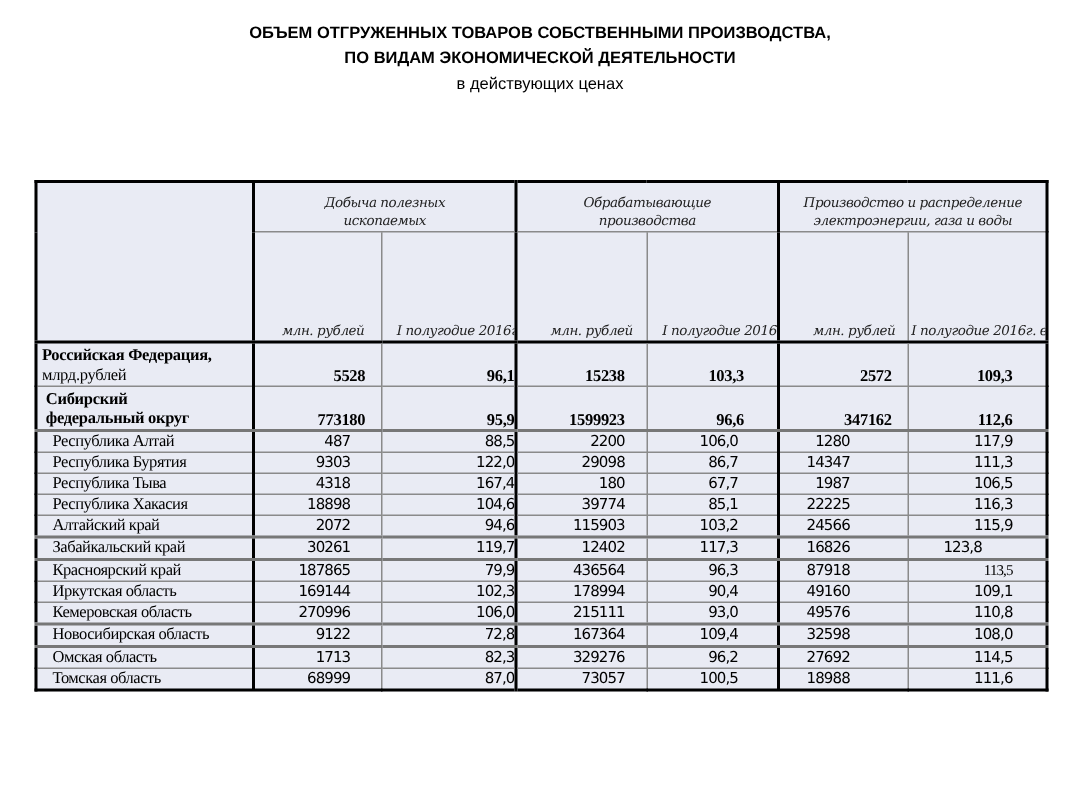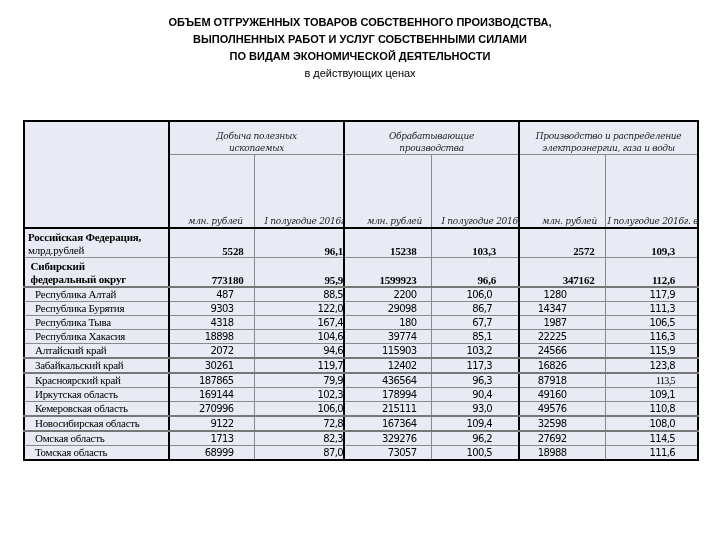--- a/index.html
+++ b/index.html
@@ -37,22 +37,21 @@
     .tot .light { font-weight: normal; }
 
     .row td { font-family: "Liberation Serif", serif; font-size: 11px; height: 13px; line-height: 13px; letter-spacing: -0.3px; }
     .row td.num { font-family: "DejaVu Sans", sans-serif; font-size: 10px; text-align: right; letter-spacing: -0.6px; }
     .row td.name { padding-left: 10px; }
   </style>
 </head>
 <body>
 
 <div class="titles">
-  <div class="b">ОБЪЕМ ОТГРУЖЕННЫХ ТОВАРОВ СОБСТВЕННОГО ПРОИЗВОДСТВА,</div>
-  <div class="b">ВЫПОЛНЕННЫХ РАБОТ И УСЛУГ СОБСТВЕННЫМИ СИЛАМИ</div>
+  <div class="b">ОБЪЕМ ОТГРУЖЕННЫХ ТОВАРОВ СОБСТВЕННЫМИ ПРОИЗВОДСТВА,</div>
   <div class="b">ПО ВИДАМ ЭКОНОМИЧЕСКОЙ ДЕЯТЕЛЬНОСТИ</div>
   <div class="sub">в действующих ценах</div>
 </div>
 
 <table class="data">
   <colgroup>
     <col style="width:145px">
       <col style="width:85px">
       <col style="width:90px">
     <col style="width:87px">
@@ -142,21 +141,21 @@
         <td class="num thick-l" style="padding-right: 38px;">24566</td>
         <td class="num" style="padding-right: 22px;">115,9</td>
       </tr>
       <tr class="row thick-b">
         <td class="name">Забайкальский край</td>
         <td class="num thick-l" style="padding-right: 20px;">30261</td>
         <td class="num" style="padding-right: 0px;">119,7</td>
         <td class="num thick-l" style="padding-right: 14px;">12402</td>
         <td class="num" style="padding-right: 26px;">117,3</td>
         <td class="num thick-l" style="padding-right: 38px;">16826</td>
-        <td class="num" style="padding-right: 22px;">123,8</td>
+        <td class="num" style="padding-right: 22px; text-align: center;">123,8</td>
       </tr>
       <tr class="row">
         <td class="name">Красноярский край</td>
         <td class="num thick-l" style="padding-right: 20px;">187865</td>
         <td class="num" style="padding-right: 0px;">79,9</td>
         <td class="num thick-l" style="padding-right: 14px;">436564</td>
         <td class="num" style="padding-right: 26px;">96,3</td>
         <td class="num thick-l" style="padding-right: 38px;">87918</td>
         <td class="num" style="padding-right: 22px; font-family: Liberation Serif, serif;">113,5</td>
       </tr>

